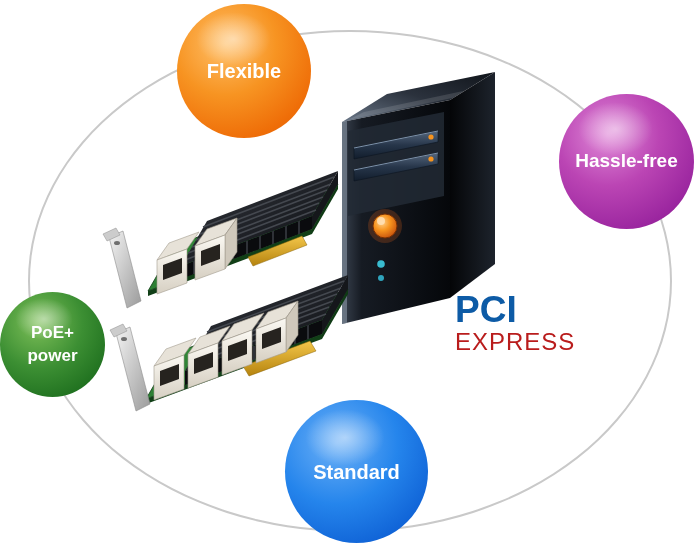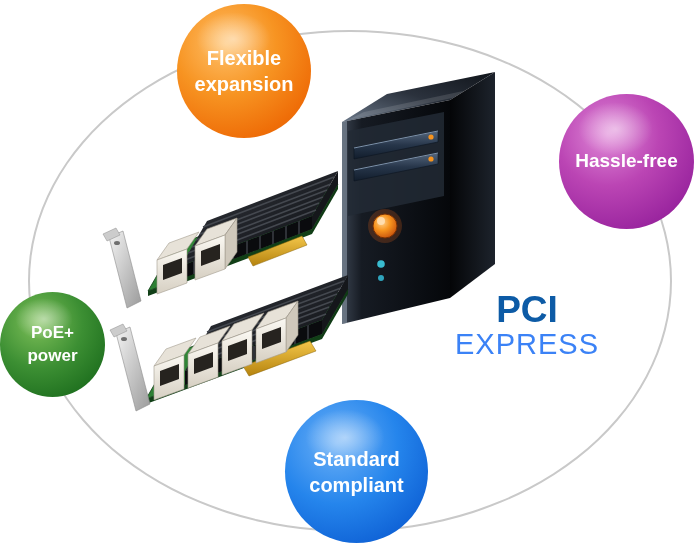--- a/index.html
+++ b/index.html
@@ -22,22 +22,22 @@
   .bubble-orange { left:177px; top:4px;   width:134px; height:134px; font-size:20px; line-height:1.3;
     background:radial-gradient(circle at 36% 30%, #ffc06a 0%, #f79422 40%, #ef6e08 75%, #dd5c00 100%); }
   .bubble-purple { left:559px; top:94px;  width:135px; height:135px; font-size:19px; line-height:1.3;
     background:radial-gradient(circle at 36% 30%, #e08ad8 0%, #bb45b4 40%, #9c27a0 75%, #86158c 100%); }
   .bubble-green  { left:0px;   top:292px; width:105px; height:105px; font-size:17px; line-height:1.3;
     background:radial-gradient(circle at 36% 30%, #7dbf58 0%, #3c8f33 45%, #1f701f 80%, #135c18 100%); }
   .bubble-blue   { left:285px; top:400px; width:143px; height:143px; font-size:20px; line-height:1.3;
     background:radial-gradient(circle at 36% 30%, #6db1f7 0%, #2585ec 45%, #0f62d6 80%, #0a4fbe 100%); }
 
   .logo { position:absolute; left:455px; top:291px; }
-  .logo .pci { font-size:37px; font-weight:bold; color:#0d5ba6; line-height:1;text-align:center; }
-  .logo .express { font-size:29px; color:#3b82f6; letter-spacing:1px; line-height:1.15; }
+  .logo .pci { font-size:37px; font-weight:bold; color:#0d5ba6; line-height:1; }
+  .logo .express { font-size:24px; color:#b91c1c; letter-spacing:1px; line-height:1.15; }
 </style>
 </head>
 <body>
 
 <div class="canvas">
 
   <div class="ring"></div>
 
   <svg class="art" viewBox="0 0 700 555">
     <defs>
@@ -175,38 +175,36 @@
         <polygon points="154,366 184,355 196,338 166,349" fill="#e7e2d8" stroke="#a39c8e" stroke-width="0.6"></polygon>
         <polygon points="154,400 184,389 184,355 154,366" fill="url(#gPort)" stroke="#a39c8e" stroke-width="0.6"></polygon>
         <polygon points="160,386 179,379 179,364 160,371" fill="#26231f"></polygon>
       </g>
     </g>
   </svg>
 
   <div class="bubble bubble-orange">
     <span class="hl"></span>
     <span class="line">Flexible</span>
-    <span class="line">expansion</span>
   </div>
 
   <div class="bubble bubble-purple">
     <span class="hl"></span>
     <span class="line">Hassle-free</span>
   </div>
 
   <div class="bubble bubble-green">
     <span class="hl"></span>
     <span class="line">PoE+</span>
     <span class="line">power</span>
   </div>
 
   <div class="bubble bubble-blue">
     <span class="hl"></span>
     <span class="line">Standard</span>
-    <span class="line">compliant</span>
   </div>
 
   <div class="logo">
     <div class="pci">PCI</div>
     <div class="express">EXPRESS</div>
   </div>
 
 </div>
 
 </body></html>

